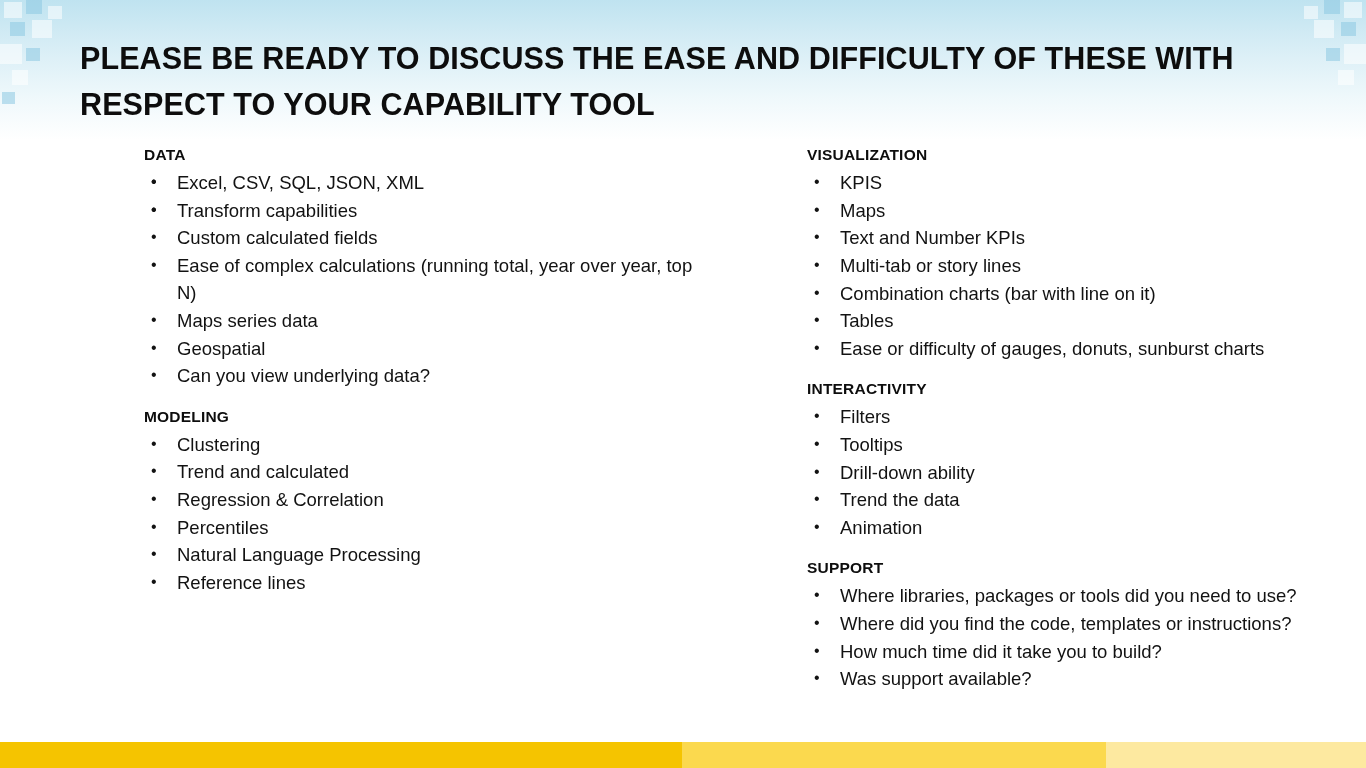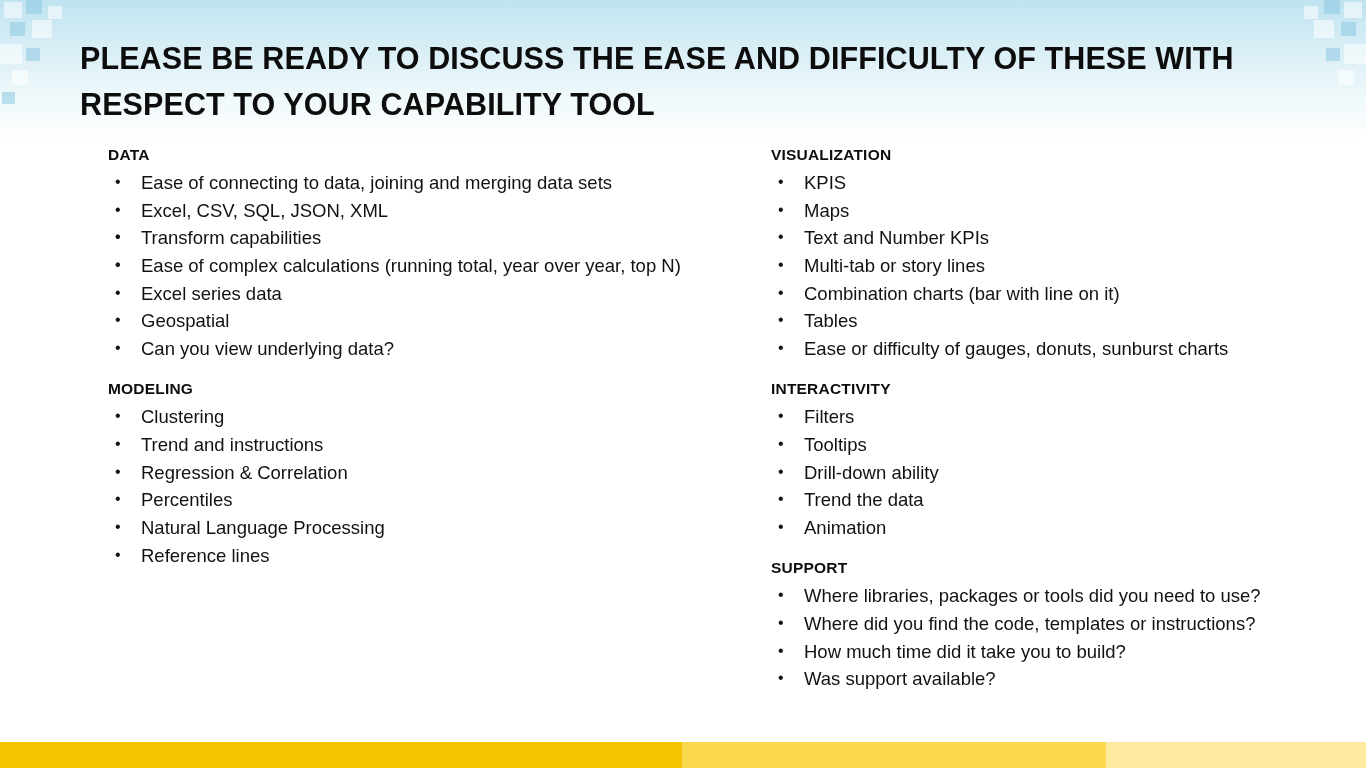--- a/index.html
+++ b/index.html
@@ -73,21 +73,21 @@
     width: 1366px;
     height: 590px;
   }
   .col {
     position: absolute;
     top: 0;
   }
   .col-left { left: 108px; width: 600px; }
   .col-right { left: 771px; width: 580px; }
 
-  .group { margin-bottom: 18px; }
+  .group { margin-bottom: 18px; margin-left: 36px; }
   .group:last-child { margin-bottom: 0; }
 
   .group-head {
     font-size: 15.5px;
     font-weight: bold;
     color: #0d0d0d;
     margin-bottom: 5px;
     letter-spacing: 0.2px;
   }
 
@@ -157,37 +157,37 @@
 
   <div class="title">PLEASE BE READY TO DISCUSS THE EASE AND DIFFICULTY OF THESE WITH RESPECT TO YOUR CAPABILITY TOOL</div>
 
   <div class="columns">
 
     <div class="col col-left">
 
       <div class="group">
         <div class="group-head">DATA</div>
         <ul class="bullets">
-          <li><span class="bul">•</span><span>Ease of connecting to data, joining and merging data sets</span></li>
+          <li><span class="bul">•</span></li>
           <li><span class="bul">•</span><span>Excel, CSV, SQL, JSON, XML</span></li>
           <li><span class="bul">•</span></li>
           <li><span class="bul">•</span><span>Transform capabilities</span></li>
-          <li><span class="bul">•</span></li>
+          <li><span class="bul">•</span><span>Custom calculated fields</span></li>
           <li><span class="bul">•</span><span>Ease of complex calculations (running total, year over year, top N)</span></li>
-          <li><span class="bul">•</span><span>Excel series data</span></li>
+          <li><span class="bul">•</span><span>Maps series data</span></li>
           <li><span class="bul">•</span><span>Geospatial</span></li>
           <li><span class="bul">•</span><span>Can you view underlying data?</span></li>
         </ul>
       </div>
 
       <div class="group">
         <div class="group-head">MODELING</div>
         <ul class="bullets">
           <li><span class="bul">•</span><span>Clustering</span></li>
-          <li><span class="bul">•</span><span>Trend and instructions</span></li>
+          <li><span class="bul">•</span><span>Trend and calculated</span></li>
           <li><span class="bul">•</span><span>Regression &amp; Correlation</span></li>
           <li><span class="bul">•</span><span>Percentiles</span></li>
           <li><span class="bul">•</span><span>Natural Language Processing</span></li>
           <li><span class="bul">•</span><span>Reference lines</span></li>
         </ul>
       </div>
 
     </div>
 
     <div class="col col-right">

